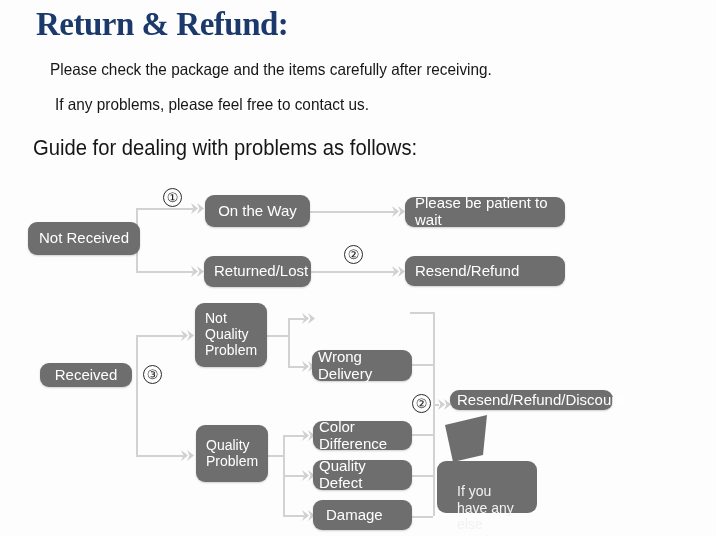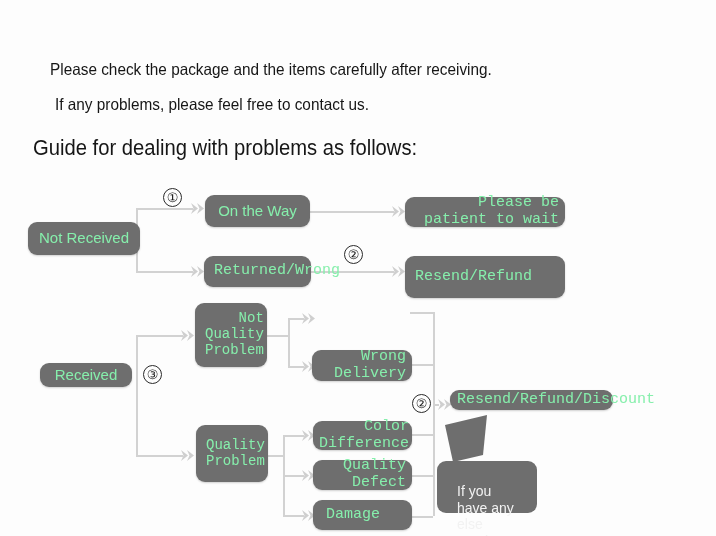--- a/index.html
+++ b/index.html
@@ -49,38 +49,37 @@
     white-space: nowrap;
     transform: scaleX(0.94);
     transform-origin: left center;
   }
 
   
   .node {
     position: absolute;
     background: #6e6e6e;
     border-radius: 9px;
-    color: #86efac;
+    color: #ffffff;
     font-family: "Liberation Sans", sans-serif;
     font-size: 15px;
     line-height: 1.12;
     display: flex;
     align-items: center;
     justify-content: center;
     text-align: center;
     box-sizing: border-box;
     padding: 2px 6px;
     box-shadow: 0 1px 2px rgba(0,0,0,0.18);
     white-space: pre-line;
   }
   .node.left-align {
     justify-content: flex-start;
-    text-align: right;
+    text-align: left;
     padding-left: 10px;
-    font-family: Liberation Mono, monospace;
   }
 
   
   .line-h {
     position: absolute;
     height: 0;
     border-top: 2px solid #d2d2d2;
   }
   .line-v {
     position: absolute;
@@ -140,20 +139,21 @@
     width: 60px;
     height: 60px;
     pointer-events: none;
   }
 </style>
 </head>
 <body>
 
 <div id="page">
 
+  <div id="title">Return &amp; Refund:</div>
   <div class="sub-line" id="sub1">Please check the package and the items carefully after receiving.</div>
   <div class="sub-line" id="sub2">If any problems, please feel free to contact us.</div>
   <div id="guide">Guide for dealing with problems as follows:</div>
 
   <div class="line-h" style="left:136px; top:237px; width:0px;"></div>
   <div class="line-v" style="left:136px; top:208px; height:63px;"></div>
   <div class="line-h" style="left:136px; top:208px; width:57px;"></div>
   <div class="line-h" style="left:136px; top:271px; width:57px;"></div>
 
   <div class="line-h" style="left:310px; top:211px; width:84px;"></div>
@@ -247,28 +247,28 @@
 
   <div class="node" style="left:28px; top:222px; width:112px; height:33px;align-items:center;">
     <span>Not Received</span>
   </div>
 
   <div class="node" style="left:205px; top:195px; width:105px; height:32px;">
     <span>On the Way</span>
   </div>
 
   <div class="node left-align" style="left:204px; top:256px; width:107px; height:31px;">
-    <span>Returned/Wrong</span>
+    <span>Returned/Lost</span>
   </div>
 
   <div class="node left-align" style="left:405px; top:197px; width:160px; height:30px;">
     <span>Please be patient to wait</span>
   </div>
 
-  <div class="node left-align" style="left:405px; top:256px; width:160px; height:42px;">
+  <div class="node left-align" style="left:405px; top:256px; width:160px; height:30px;">
     <span>Resend/Refund</span>
   </div>
 
   <div class="node" style="left:40px; top:363px; width:92px; height:24px;">
     <span>Received</span>
   </div>
 
   <div class="node left-align" style="left:195px; top:303px; width:72px; height:64px; font-size:14px;">
     <span>Not
 Quality

